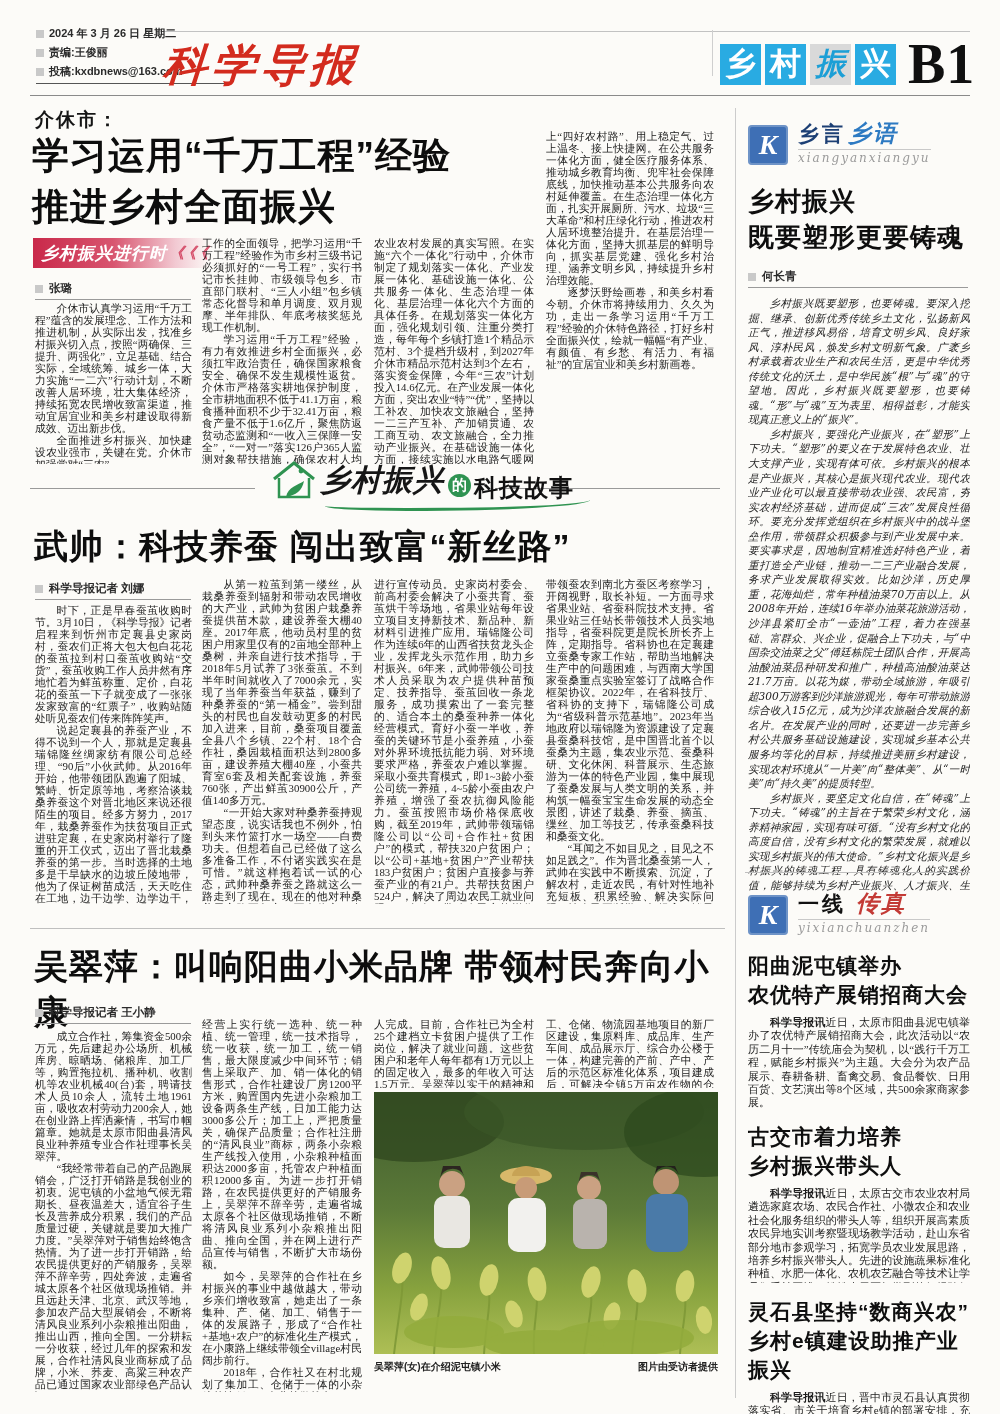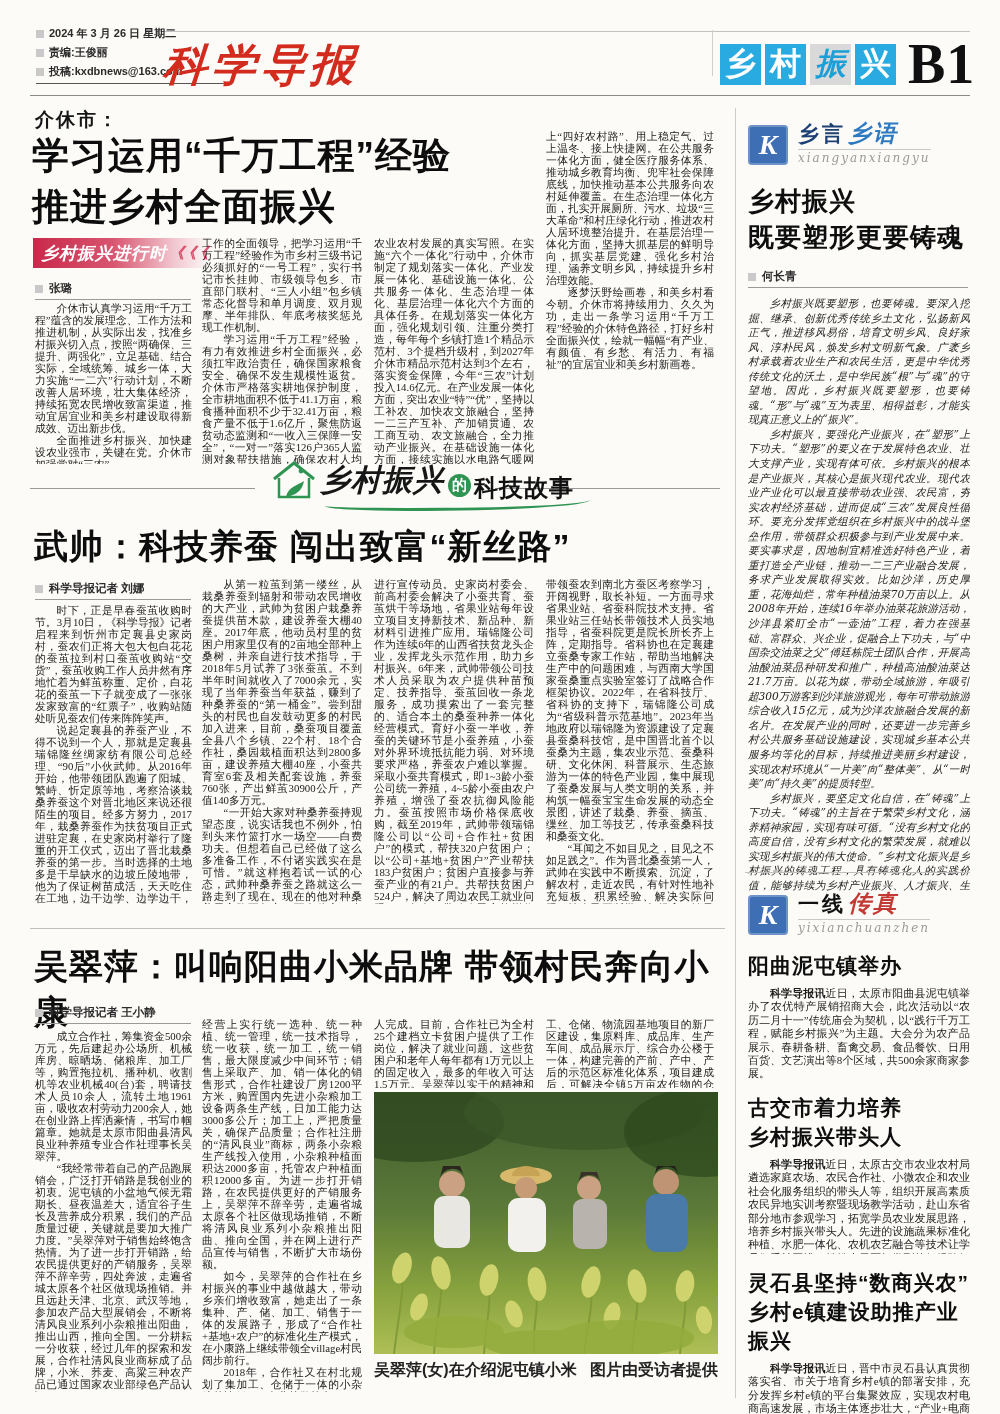--- a/index.html
+++ b/index.html
@@ -60,21 +60,21 @@
   .side-headline { font-family:"Liberation Sans",sans-serif; font-weight:bold; font-size:26px; line-height:36px; color:#0e0e0e; letter-spacing:1px; }
   .kai { font-family:"DejaVu Serif",serif; font-style:italic; font-size:10.6px; line-height:14.55px; text-align:justify; color:#222; overflow:hidden; }
   .kai p { text-indent:2em; }
   .news-title { font-family:"Liberation Sans",sans-serif; font-weight:bold; font-size:21px; line-height:29px; color:#0e0e0e; letter-spacing:1px; }
   .news-body { font-family:"Liberation Serif",serif; font-size:11px; line-height:13.4px; text-align:justify; color:#1d1d1d; overflow:hidden; }
   .news-body .lead { font-weight:bold; font-family:"Liberation Sans",sans-serif; }
   .news-body p { text-indent:2em; }
 
   
   .photo-wrap { position:absolute; left:374px; top:1092px; width:344px; height:262px; overflow:hidden; background:#55703c; }
-  .caption { position:absolute; left:374px; top:1360px; width:344px; display:flex; justify-content:space-between; font-family:"Liberation Sans",sans-serif; font-weight:bold; font-size:16px; color:#222;text-align:right; }
+  .caption { position:absolute; left:374px; top:1360px; width:344px; display:flex; justify-content:space-between; font-family:"Liberation Sans",sans-serif; font-weight:bold; font-size:10px; color:#222;text-align:right; }
 </style>
 </head>
 <body>
 
 <div class="abs hdr-topline"></div>
 <div class="abs hdr-left">
   <div class="hdr-line">
       <span class="sq"></span>
       <span>2024 年 3 月 26 日  星期二</span>
     </div>
@@ -303,31 +303,32 @@
 
   </div>
 </div>
 
 <div class="abs hrule" style="left:745px; top:872px; width:225px;"></div>
 
 <div class="abs" style="left:748px; top:888px; width:222px;">
   <div class="col-head">
     <div class="klogo">K</div>
     <div>
-      <div style="display:flex; align-items:baseline; gap:2px;">
+      <div style="display:flex; align-items:baseline; gap:10px;">
         <span class="col-title-plain" style="color:#111;">一线</span>
         <span class="col-title-callig" style="color:#c33a35;">传真</span>
       </div>
       <div class="col-pinyin">yixianchuanzhen</div>
     </div>
   </div>
 
   <div style="margin-top:16px;">
     <div class="news-title">
       <div>阳曲泥屯镇举办</div>
+      <div>农优特产展销招商大会</div>
     </div>
     <div class="news-body" style="margin-top:7px; height:92px;">
       <p><span class="lead">科学导报讯</span><span>近日，太原市阳曲县泥屯镇举办了农优特产展销招商大会，此次活动以“农历二月十一”传统庙会为契机，以“践行千万工程，赋能乡村振兴”为主题。大会分为农产品展示、春耕备耕、畜禽交易、食品餐饮、日用百货、文艺演出等8个区域，共500余家商家参展。</span></p>
 
     </div>
   </div>
 
   <div style="margin-top:14px;">
     <div class="news-title">
       <div>古交市着力培养</div>

